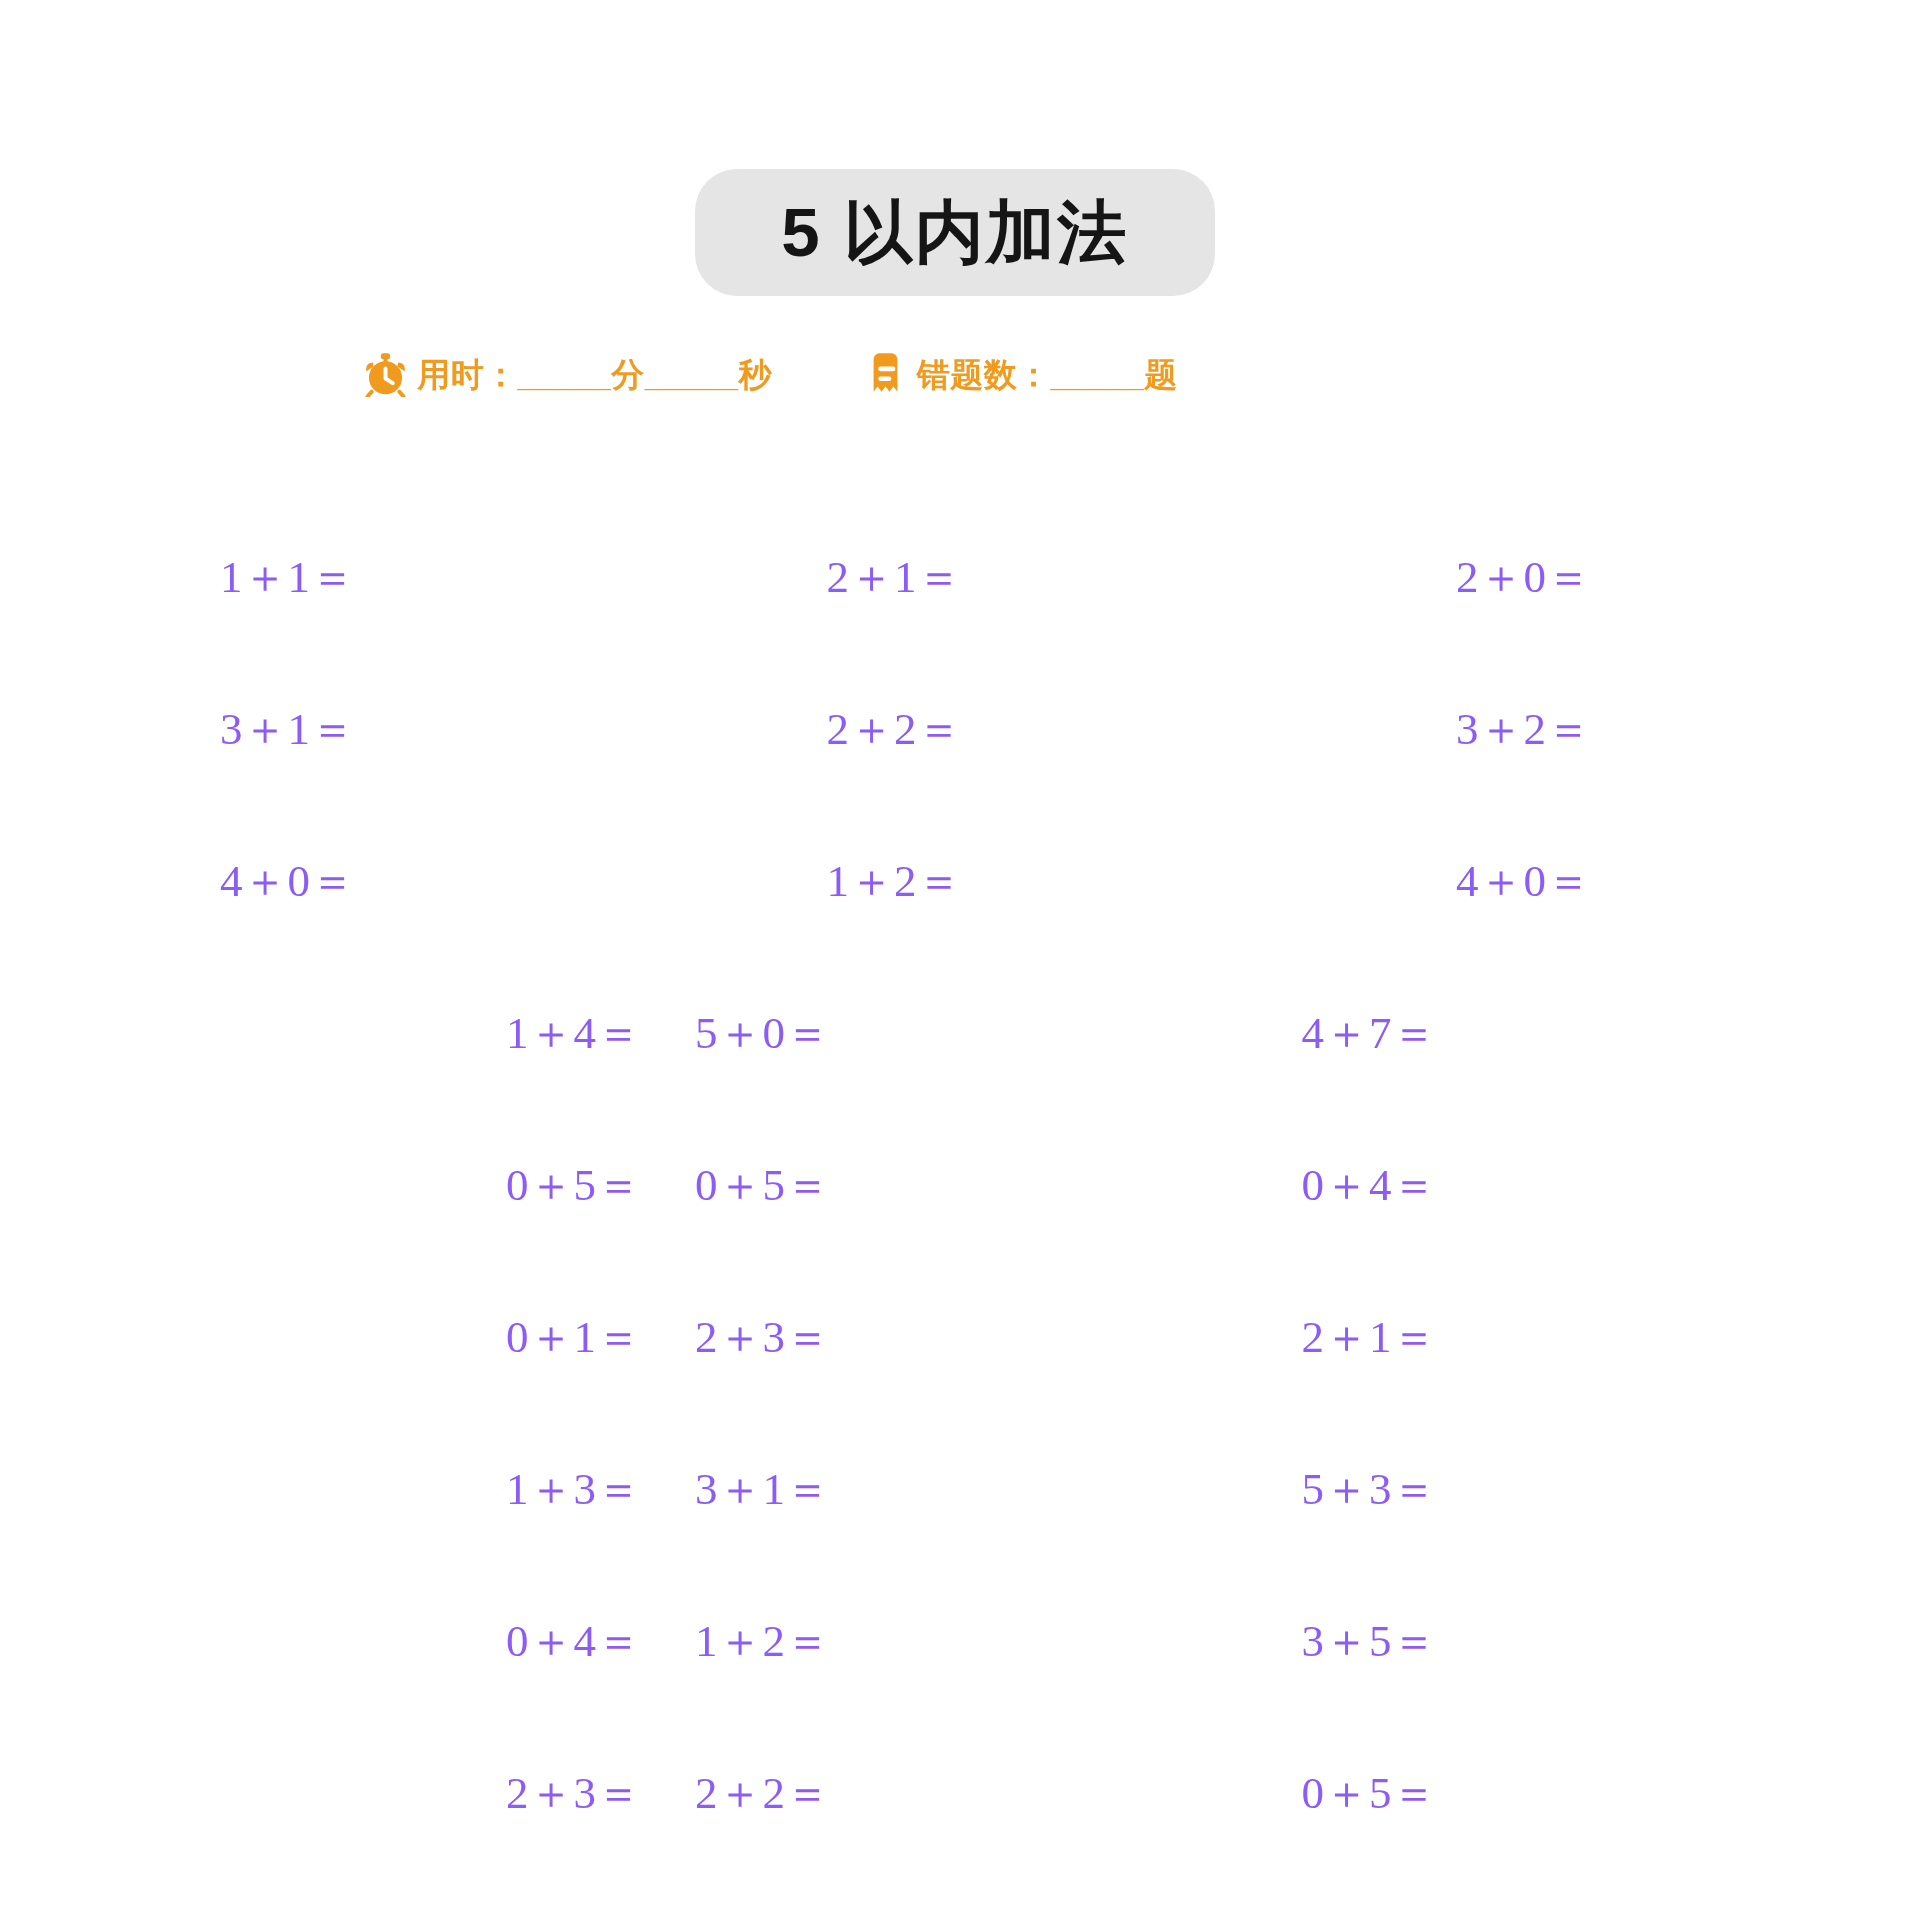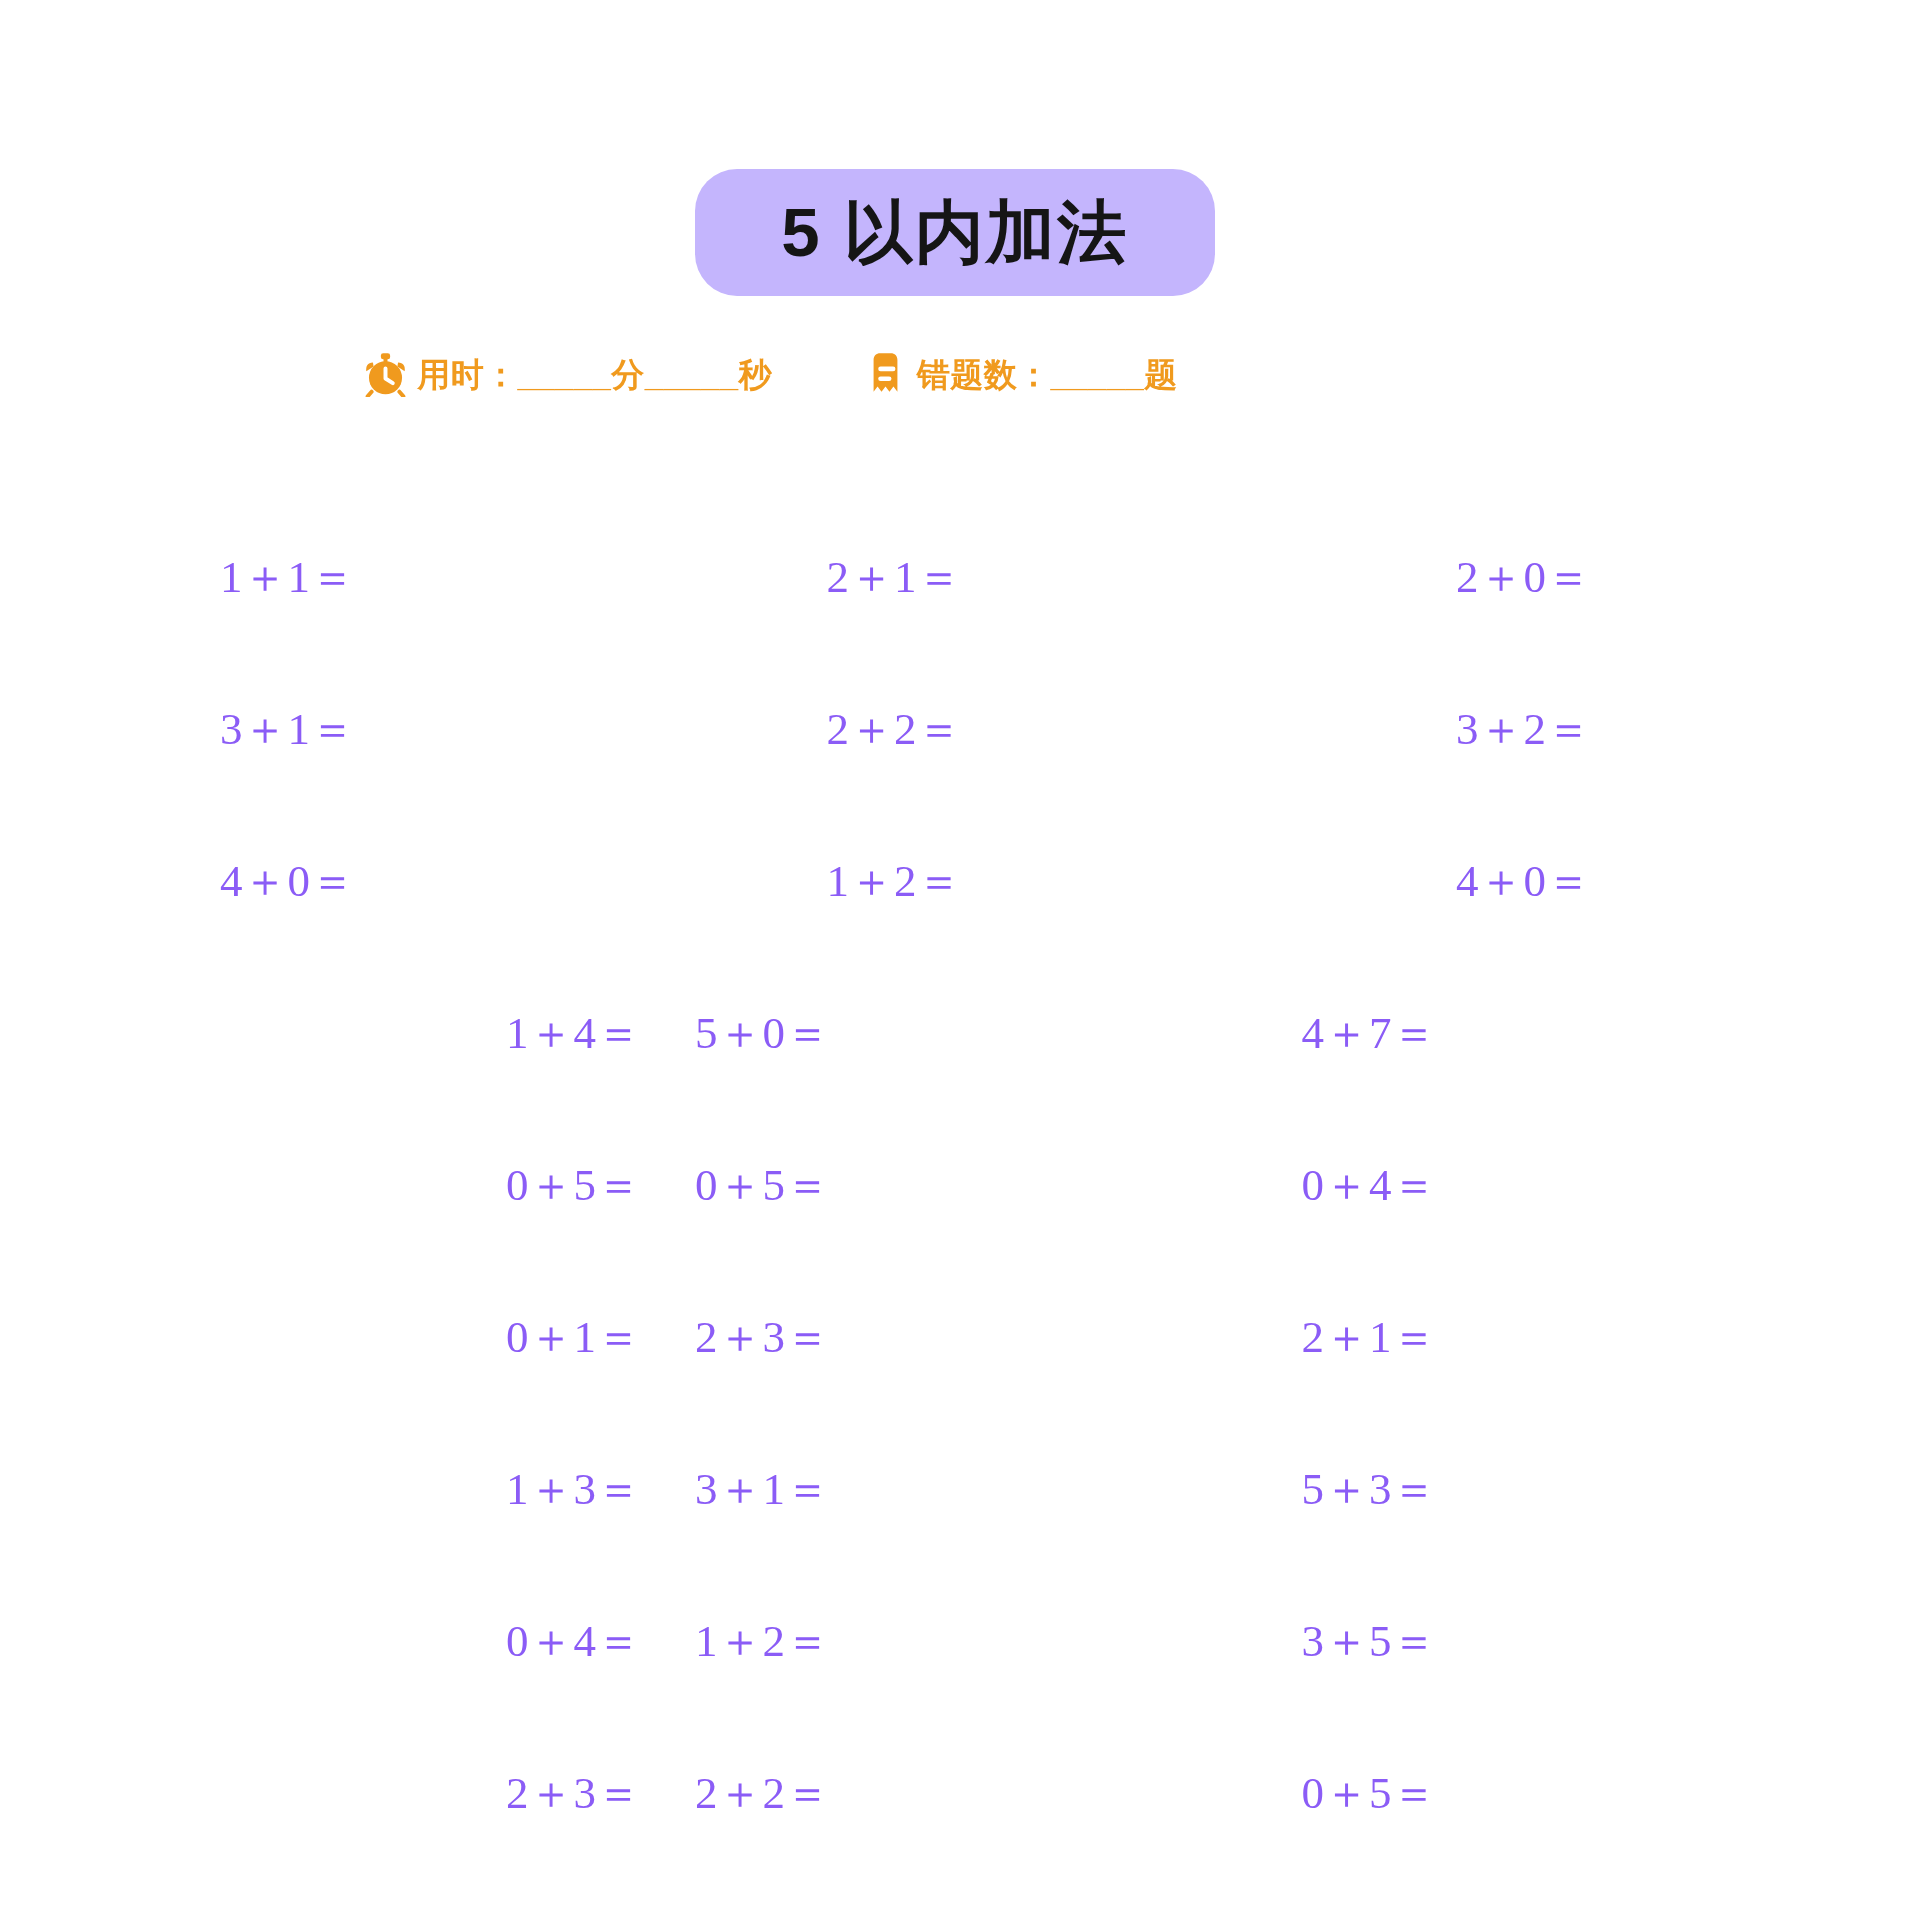--- a/index.html
+++ b/index.html
@@ -28,21 +28,21 @@
   }
 
   #title-pill {
     display: inline-flex;
     align-items: center;
     justify-content: center;
     min-width: 520px;
     height: 127px;
     padding: 0 35px;
     box-sizing: border-box;
-    background: #c4b5fd;
+    background: #e5e5e5;
     border-radius: 42px;
   }
 
   #title-text {
     font-family: "Liberation Sans", "DejaVu Sans", sans-serif;
     font-weight: bold;
     font-size: 69px;
     letter-spacing: 2.3px;
     color: #151515;
     line-height: 1;

